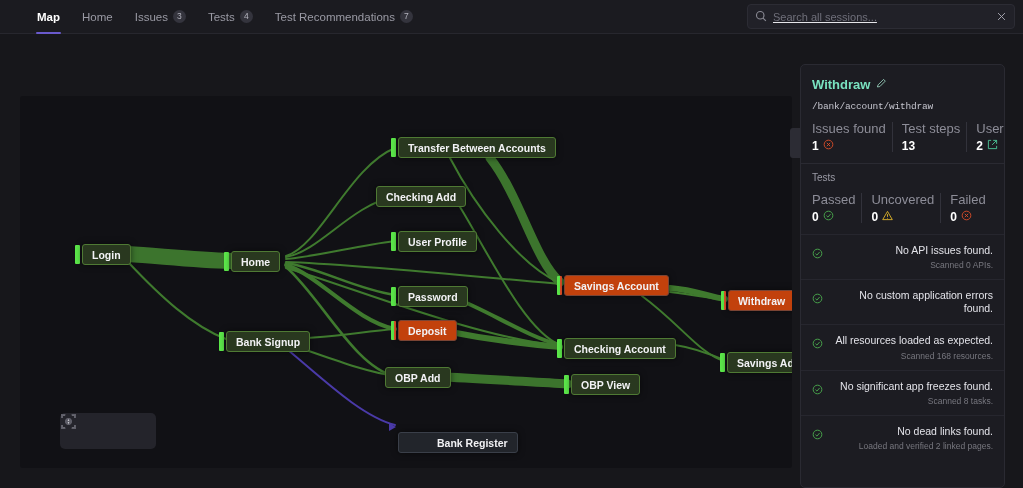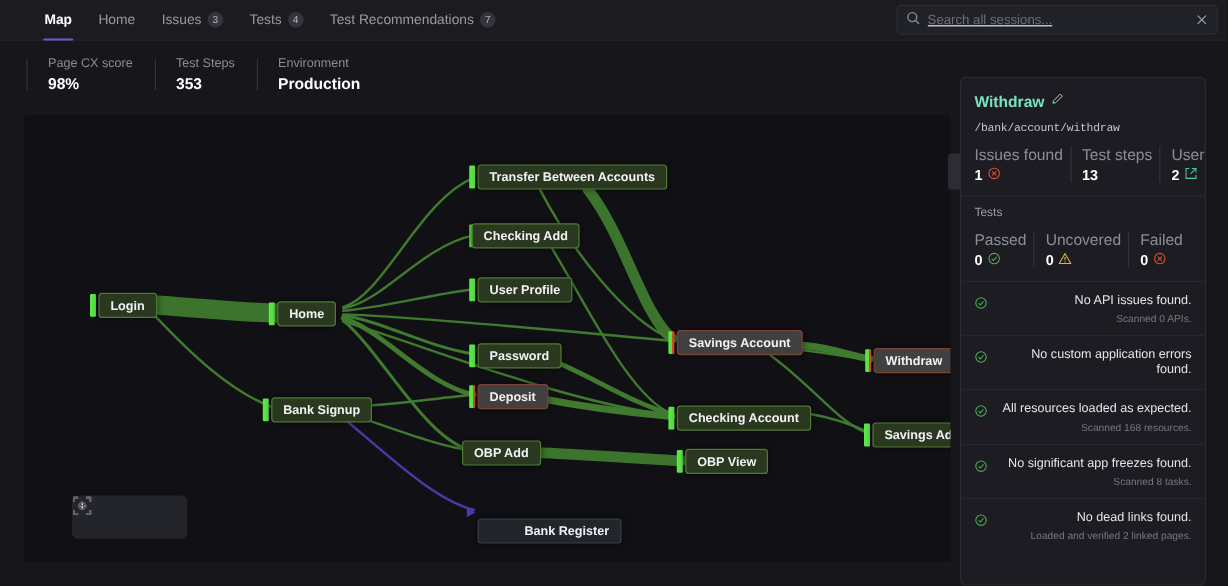--- a/index.html
+++ b/index.html
@@ -76,21 +76,21 @@
   .graph svg { position: absolute; top: 0; left: 0; }
 
   .node {
     position: absolute; display: flex; align-items: center;
     height: 21px; padding: 0 9px; border-radius: 3px;
     font-size: 10.5px; font-weight: bold; color: #f2f2f5;
     white-space: nowrap; cursor: pointer;
     box-shadow: 0 0 6px rgba(0,0,0,0.55);
   }
   .node.ok { background: #29381f; border: 1px solid #4f7a34; }
-  .node.err { background: #404040; border: 1px solid #7a4434; }
+  .node.err { background: #c2410c; border: 1px solid #7a4434; }
   .node.neutral { background: #22252b; border: 1px solid #3a3f49; }
 
   
   .conn {
     position: absolute; width: 5px; height: 19px; border-radius: 1px;
   }
   .conn.green { background: #5ce84a; }
   .conn.split { background: linear-gradient(to right, #5ce84a 0 55%, #e0502a 55% 100%); }
 
   
@@ -185,34 +185,20 @@
       <input type="text" placeholder="Search all sessions..." style="">
       <span class="icon-btn">
         <svg width="11" height="11" viewBox="0 0 16 16">
           <line x1="3" y1="3" x2="13" y2="13" stroke="#a6a6b0" stroke-width="1.4"></line>
           <line x1="13" y1="3" x2="3" y2="13" stroke="#a6a6b0" stroke-width="1.4"></line>
         </svg>
       </span>
     </div>
   </div>
 
-  <div class="stats" id="stats">
-      <div class="stat">
-        <div class="stat-label">Page CX score</div>
-        <div class="stat-value">98%</div>
-      </div>
-      <div class="stat">
-        <div class="stat-label">Test Steps</div>
-        <div class="stat-value">353</div>
-      </div>
-      <div class="stat">
-        <div class="stat-label">Environment</div>
-        <div class="stat-value">Production</div>
-      </div>
-    </div>
 
   <div class="graph">
     <svg width="772" height="372">
       <g fill="none" stroke-linecap="round">
 
         <path d="M108,158 C140,160 175,164 211,165" stroke="#3f7a2e" stroke-width="16" opacity="0.95"></path>
 
         <path d="M108,166 C140,200 172,230 206,243" stroke="#3f7a2e" stroke-width="2"></path>
 
         <path d="M266,160 C300,150 330,70 375,52" stroke="#3f7a2e" stroke-width="2"></path>
@@ -258,21 +244,21 @@
         </div>
         <div class="conn green" style="left: 204px; top: 156px;"></div>
         <div class="node ok" style="left: 211px; top: 155px;">
           <span>Home</span>
         </div>
         <div class="conn green" style="left: 371px; top: 42px;"></div>
         <div class="node ok" style="left: 378px; top: 41px;">
           <span>Transfer Between Accounts</span>
         </div>
         <div class="conn green" style="left: 371px; top: 91px;"></div>
-        <div class="node ok" style="left: 373px; top: 90px;">
+        <div class="node ok" style="left: 356px; top: 90px;">
           <span>Checking Add</span>
         </div>
         <div class="conn green" style="left: 371px; top: 136px;"></div>
         <div class="node ok" style="left: 378px; top: 135px;">
           <span>User Profile</span>
         </div>
         <div class="conn green" style="left: 371px; top: 191px;"></div>
         <div class="node ok" style="left: 378px; top: 190px;">
           <span>Password</span>
         </div>

